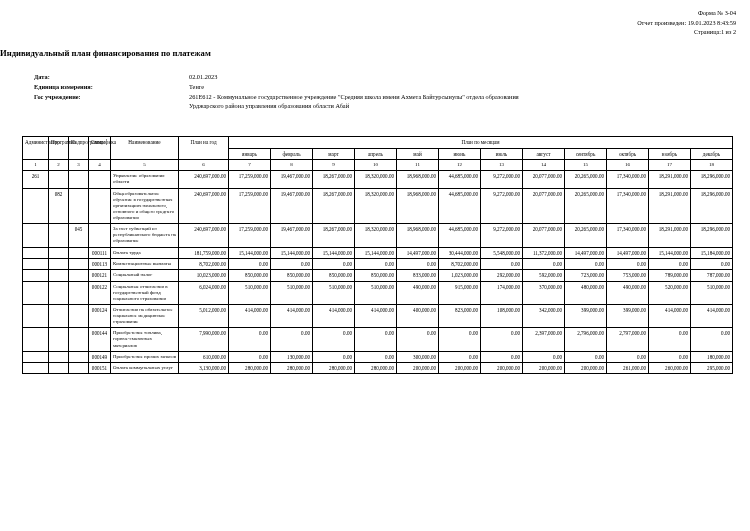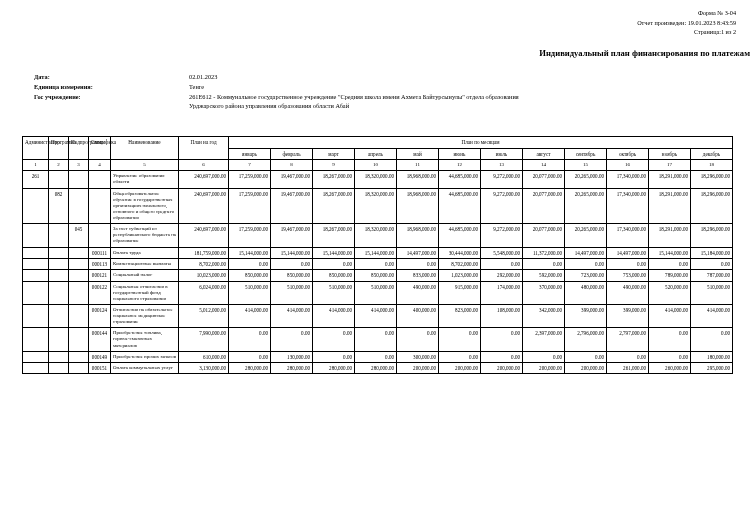--- a/index.html
+++ b/index.html
@@ -28,21 +28,21 @@
     right: 14px;
     text-align: right;
     font-size: 6.2px;
     line-height: 1.55;
   }
   .doc-title {
     position: absolute;
     top: 48px;
     left: 0;
     width: 750px;
-    text-align: right;
+    text-align: left;
     font-size: 8.6px;
     font-weight: bold;
   }
   .header-fields {
     position: absolute;
     top: 72px;
     left: 34px;
     width: 690px;
     font-size: 6.3px;
     line-height: 1.45;

